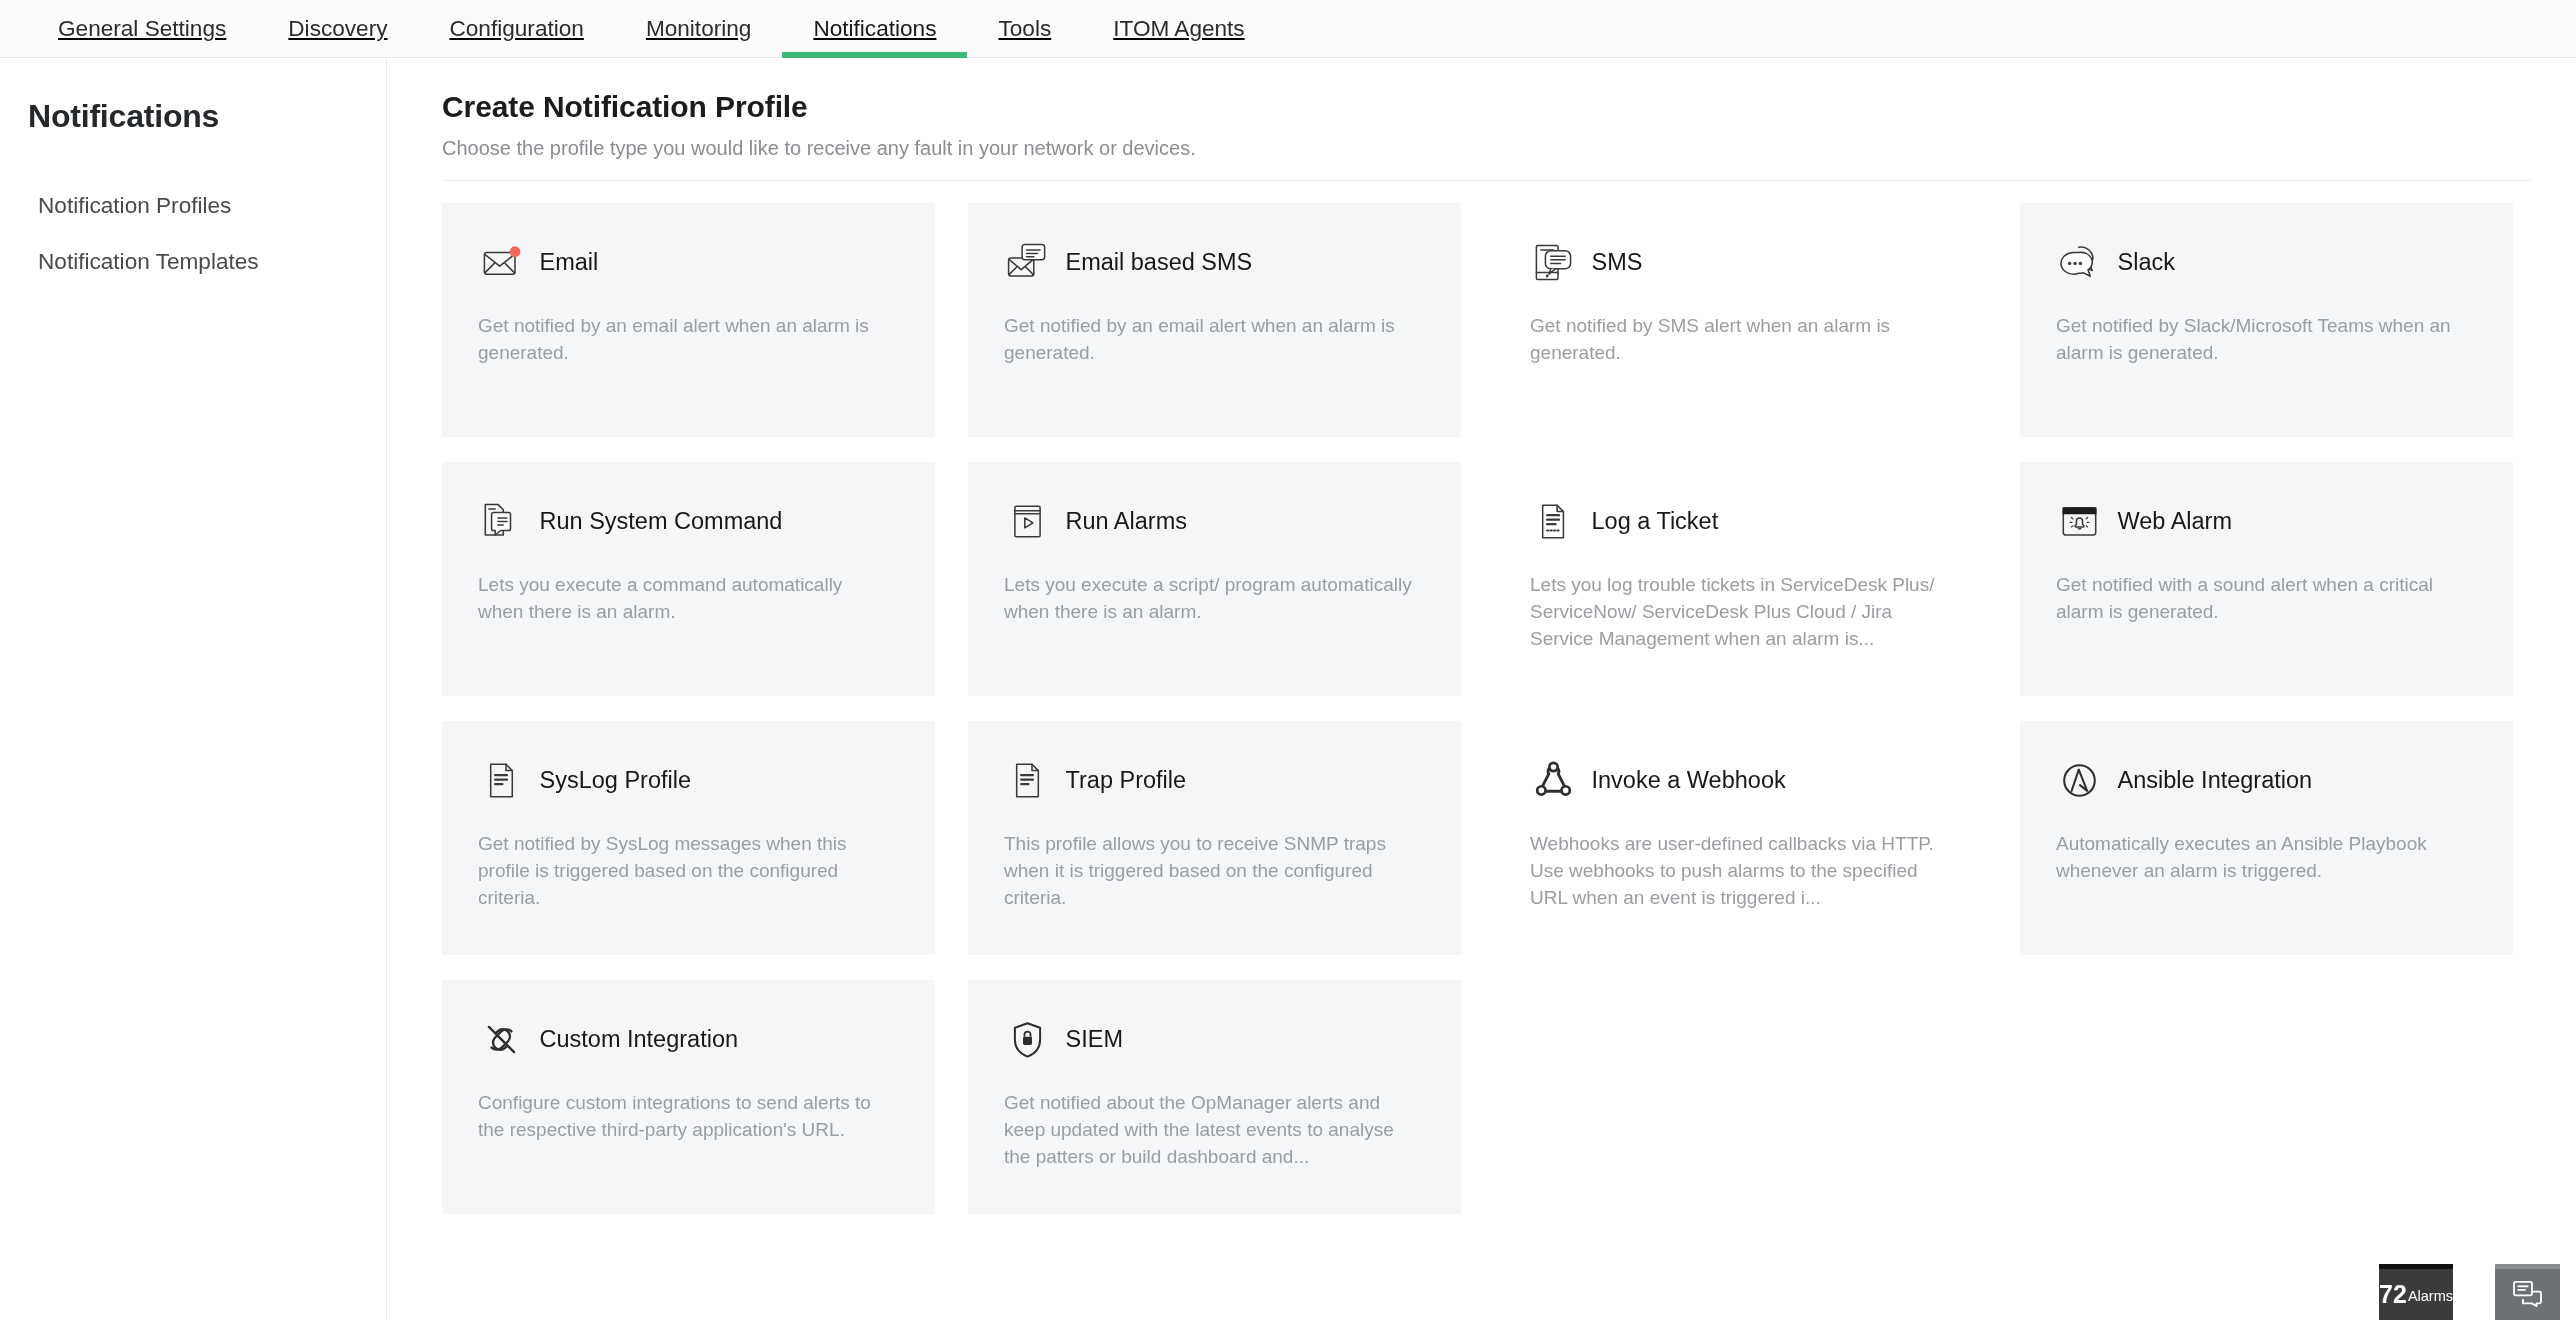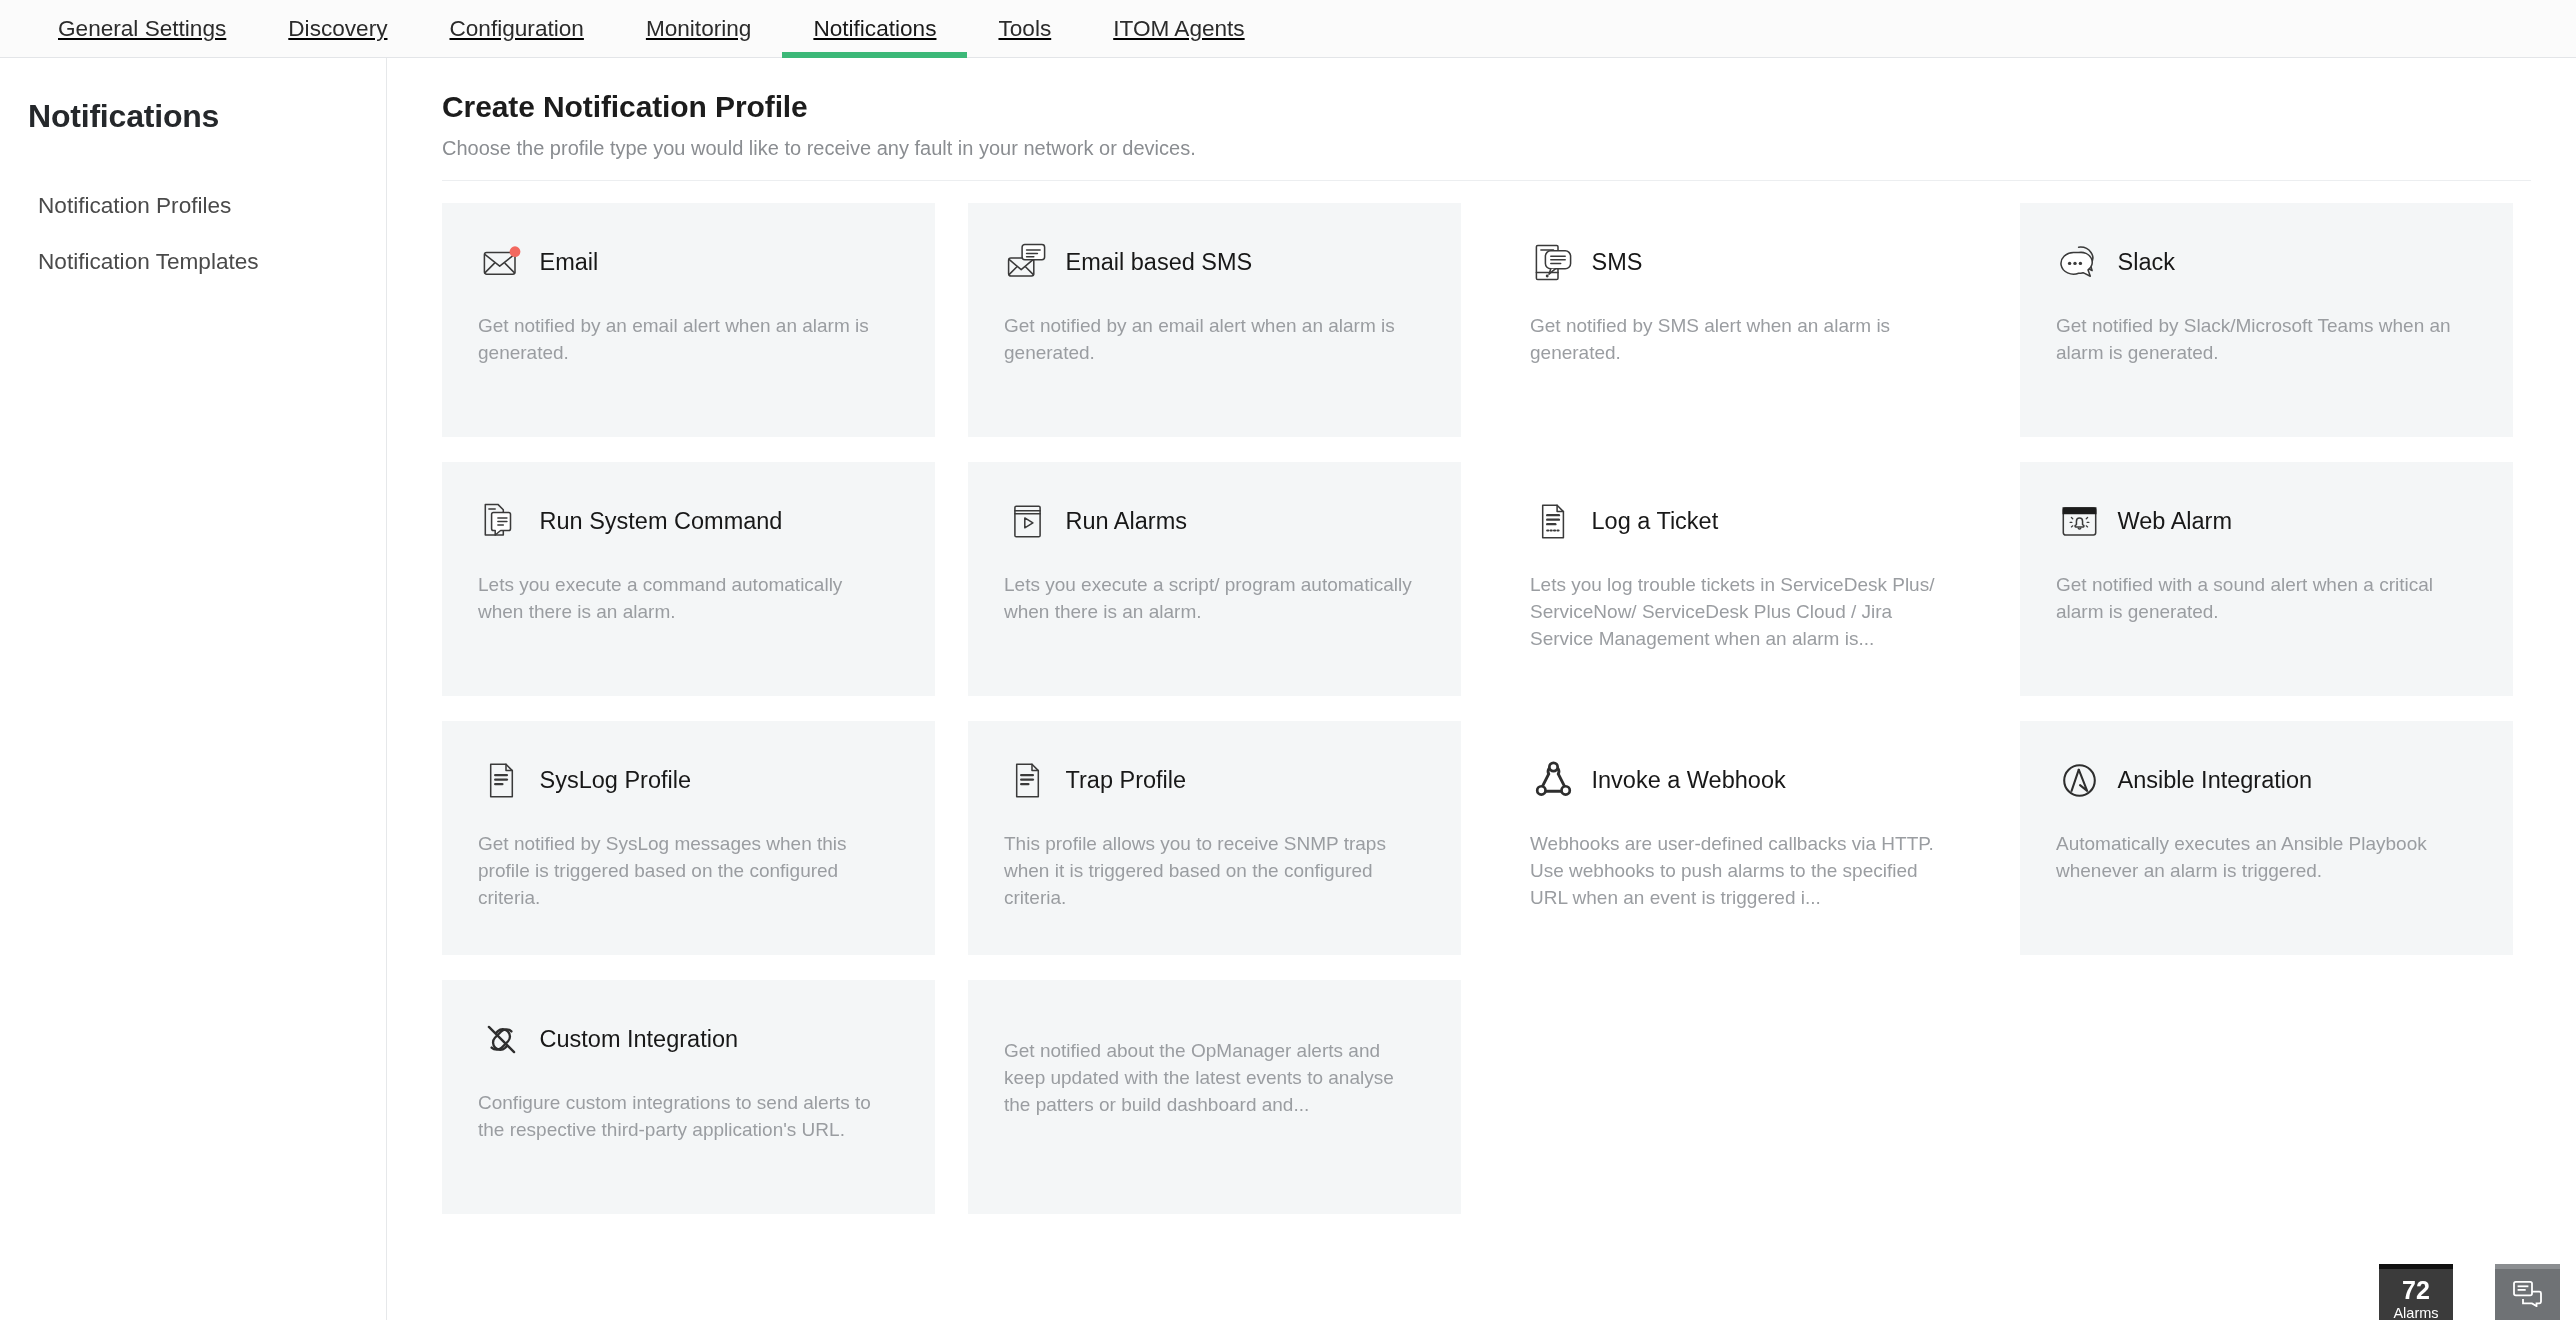--- a/index.html
+++ b/index.html
@@ -131,22 +131,22 @@
     max-width: 412px;
   }
 
   
   .alarm-badge {
     position: absolute;
     right: 123px; bottom: 0;
     width: 74px; height: 56px;
     background: #3b3b3b;
     border-top: 5.4px solid #111111;
-    display: flex; flex-direction: column;
-    align-items: center; justify-content: flex-end;
+    display: flex; flex-direction: row;
+    align-items: center; justify-content: space-between;
     color: #ffffff;
     cursor: pointer;
   }
   .alarm-count { font-size: 25px; font-weight: bold; line-height: 1; }
   .alarm-label { font-size: 14.5px; margin-top: 2.7px; line-height: 1; }
   .chat-widget {
     position: absolute;
     right: 16.3px; bottom: 0;
     width: 65px; height: 56px;
     background: #6f7275;
@@ -394,20 +394,30 @@
       <path d="M14 34 a8 8 0 0 0 11.3 0 l7 -7 a8 8 0 0 0 -11.3 -11.3 l-2 2" fill="none" stroke="#2e2e2e" stroke-width="2.6" stroke-linecap="round"></path>
       <path d="M36 16 a8 8 0 0 0 -11.3 0 l-7 7 a8 8 0 0 0 11.3 11.3 l2 -2" fill="none" stroke="#2e2e2e" stroke-width="2.6" stroke-linecap="round"></path>
       <line x1="11" y1="11" x2="39" y2="39" stroke="#2e2e2e" stroke-width="2.6" stroke-linecap="round"></line>
     </svg>
           </span>
           <span class="card-title">Custom Integration</span>
         </div>
         <div class="card-desc">Configure custom integrations to send alerts to the respective third-party application's URL.</div>
       </div>
       <div class="card">
+        <div class="card-head">
+          <span class="card-icon">
+            <svg width="45" height="45" viewBox="0 0 50 50">
+      <path d="M25 7 L39 12 v13 c0 10 -6 16 -14 19 c-8 -3 -14 -9 -14 -19 V12 z" fill="none" stroke="#2e2e2e" stroke-width="2.2" stroke-linejoin="round"></path>
+      <rect x="20" y="22" width="10" height="9" rx="1.6" fill="#2e2e2e"></rect>
+      <path d="M21.6 22 v-2.4 a3.4 3.4 0 0 1 6.8 0 V22" fill="none" stroke="#2e2e2e" stroke-width="2"></path>
+    </svg>
+          </span>
+          <span class="card-title">SIEM</span>
+        </div>
         <div class="card-desc">Get notified about the OpManager alerts and keep updated with the latest events to analyse the patters or build dashboard and...</div>
       </div>
     </div>
 </div>
 
 <div class="alarm-badge">
   <div class="alarm-count">72</div>
   <div class="alarm-label">Alarms</div>
 </div>
 <div class="chat-widget">

